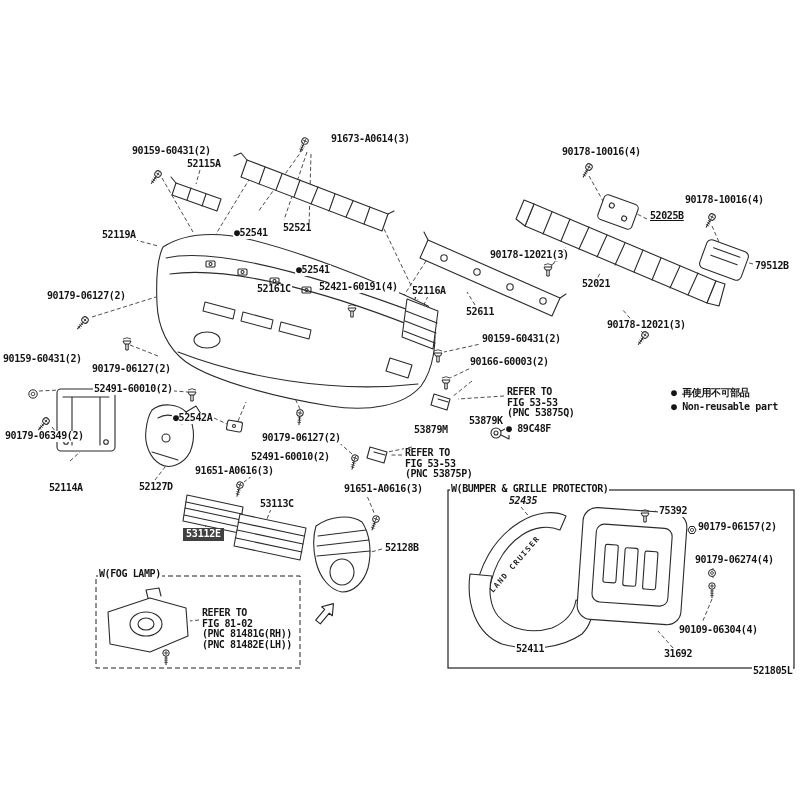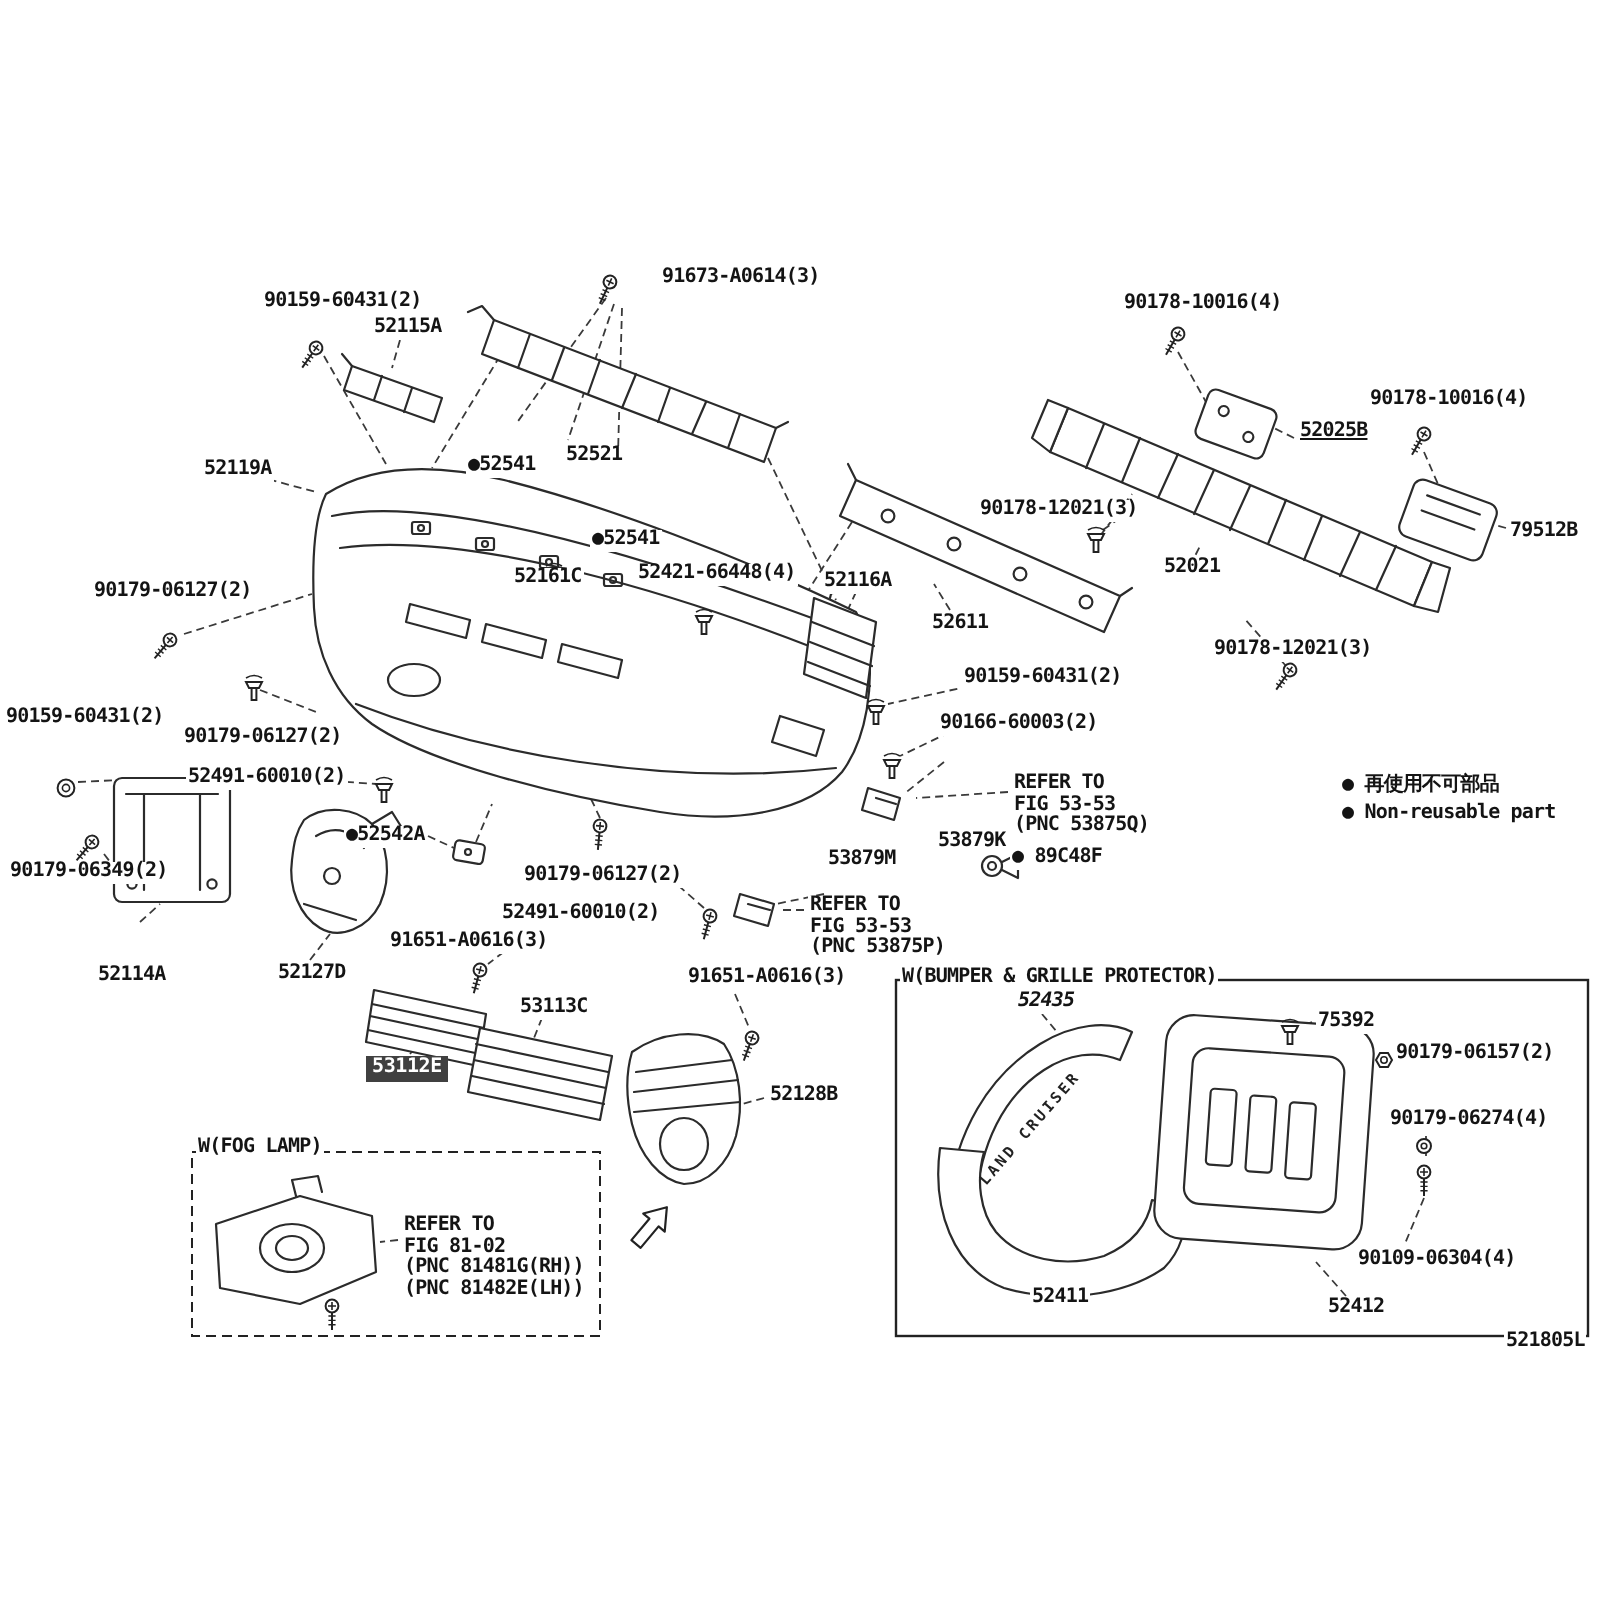--- a/index.html
+++ b/index.html
@@ -280,21 +280,21 @@
       <div class="lbl" style="left: 649px; top: 211px; text-decoration: underline;">52025B</div>
       <div class="lbl" style="left: 684px; top: 195px;">90178-10016(4)</div>
       <div class="lbl" style="left: 101px; top: 230px;">52119A</div>
       <div class="lbl" style="left: 233px; top: 228px;">●52541</div>
       <div class="lbl" style="left: 282px; top: 223px;">52521</div>
       <div class="lbl" style="left: 754px; top: 261px;">79512B</div>
       <div class="lbl" style="left: 256px; top: 242px; margin-top: 42px;">52161C</div>
       <div class="lbl" style="left: 295px; top: 265px;">●52541</div>
       <div class="lbl" style="left: 489px; top: 250px;">90178-12021(3)</div>
       <div class="lbl" style="left: 581px; top: 279px;">52021</div>
-      <div class="lbl" style="left: 318px; top: 282px;">52421-66448(4)</div>
+      <div class="lbl" style="left: 318px; top: 282px;">52421-60191(4)</div>
       <div class="lbl" style="left: 411px; top: 286px;">52116A</div>
       <div class="lbl" style="left: 46px; top: 291px;">90179-06127(2)</div>
       <div class="lbl" style="left: 465px; top: 307px;">52611</div>
       <div class="lbl" style="left: 606px; top: 320px;">90178-12021(3)</div>
       <div class="lbl" style="left: 2px; top: 354px;">90159-60431(2)</div>
       <div class="lbl" style="left: 481px; top: 334px;">90159-60431(2)</div>
       <div class="lbl" style="left: 91px; top: 364px;">90179-06127(2)</div>
       <div class="lbl" style="left: 469px; top: 357px;">90166-60003(2)</div>
       <div class="lbl" style="left: 93px; top: 384px;">52491-60010(2)</div>
       <div class="lbl" style="left: 468px; top: 372px; margin-top: 44px;">53879K</div>
@@ -317,21 +317,21 @@
       <div class="lbl" style="left: 259px; top: 499px;">53113C</div>
       <div class="lbl hl" style="left: 183px; top: 528px; background: #404040;">53112E</div>
       <div class="lbl" style="left: 384px; top: 543px;">52128B</div>
       <div class="lbl" style="left: 450px; top: 484px;">W(BUMPER &amp; GRILLE PROTECTOR)</div>
       <div class="lbl" style="left: 508px; top: 496px; font-style: italic;">52435</div>
       <div class="lbl" style="left: 658px; top: 506px;">75392</div>
       <div class="lbl" style="left: 697px; top: 522px;">90179-06157(2)</div>
       <div class="lbl" style="left: 694px; top: 555px;">90179-06274(4)</div>
       <div class="lbl" style="left: 678px; top: 625px;">90109-06304(4)</div>
       <div class="lbl" style="left: 515px; top: 644px;">52411</div>
-      <div class="lbl" style="left: 663px; top: 649px;">52412</div>
+      <div class="lbl" style="left: 663px; top: 649px;">31692</div>
       <div class="lbl" style="left: 98px; top: 569px;">W(FOG LAMP)</div>
       <div class="lbl" style="left: 201px; top: 608px;">REFER TO
 FIG 81-02
 (PNC 81481G(RH))
 (PNC 81482E(LH))</div>
       <div class="lbl" style="left: 670px; top: 388px;">● 再使用不可部品</div>
       <div class="lbl" style="left: 670px; top: 402px;">● Non-reusable part</div>
       <div class="lbl" style="left: 752px; top: 666px;">521805L</div>
     </div>
 

